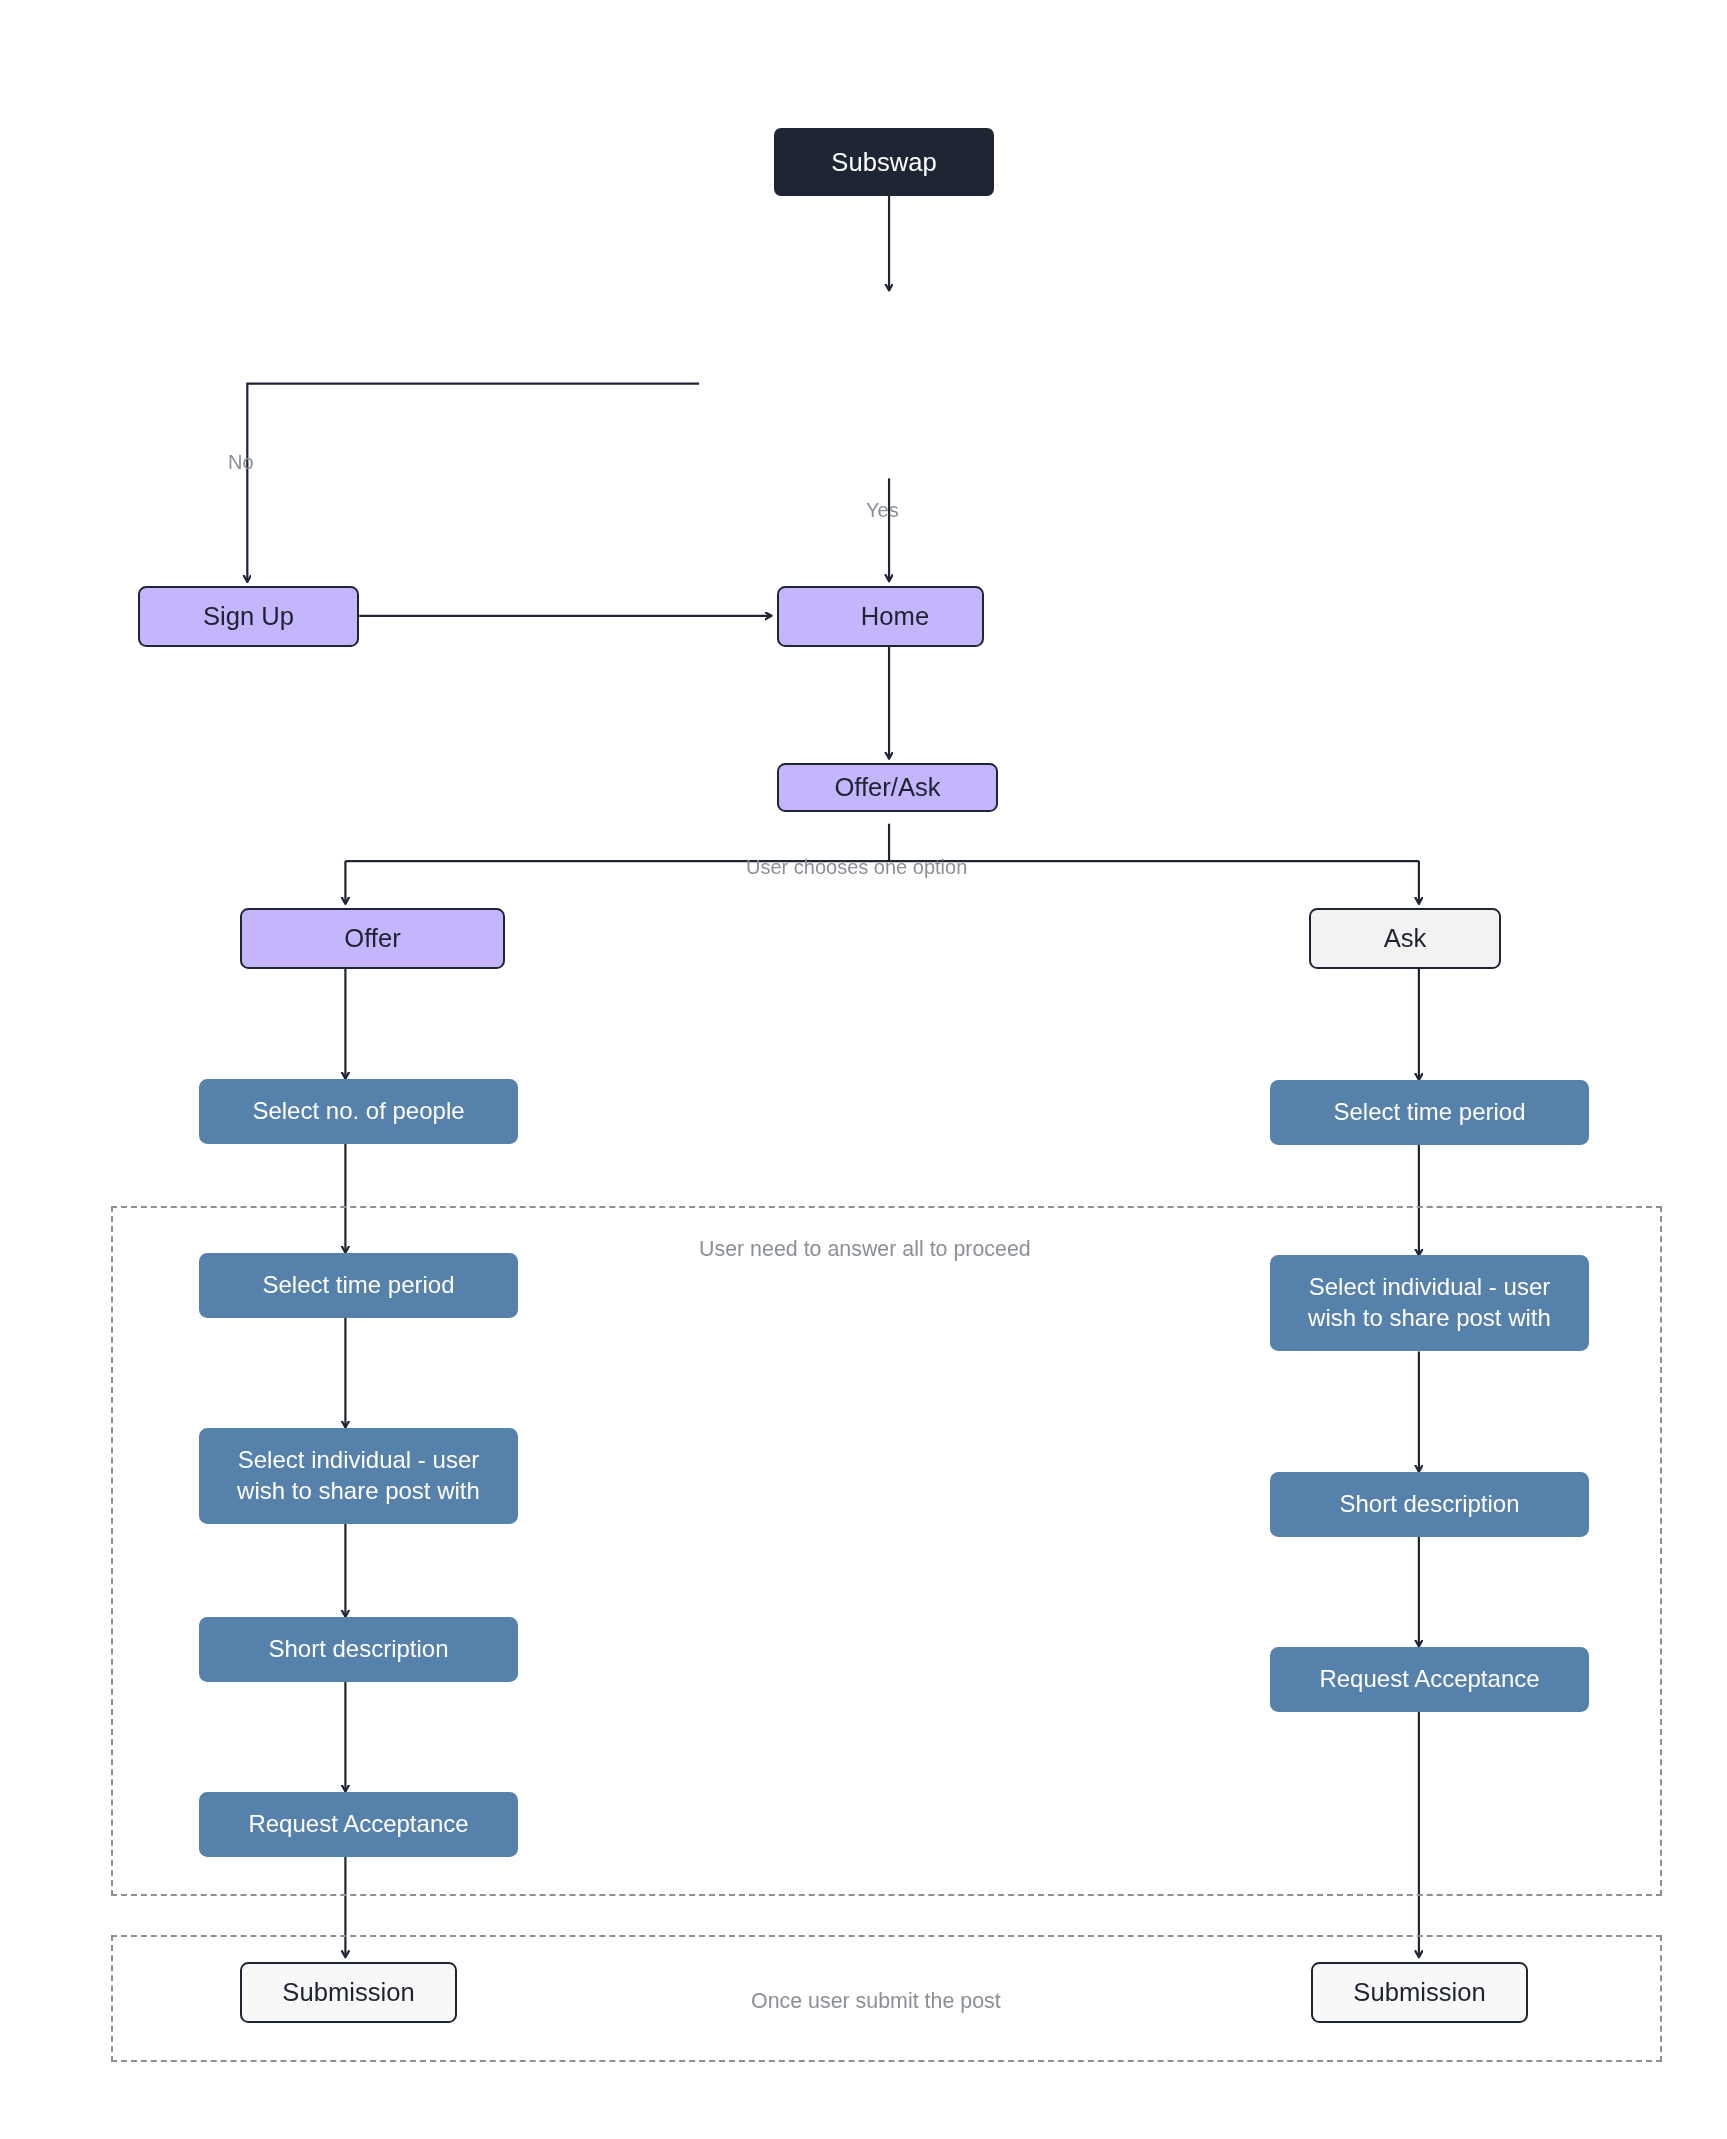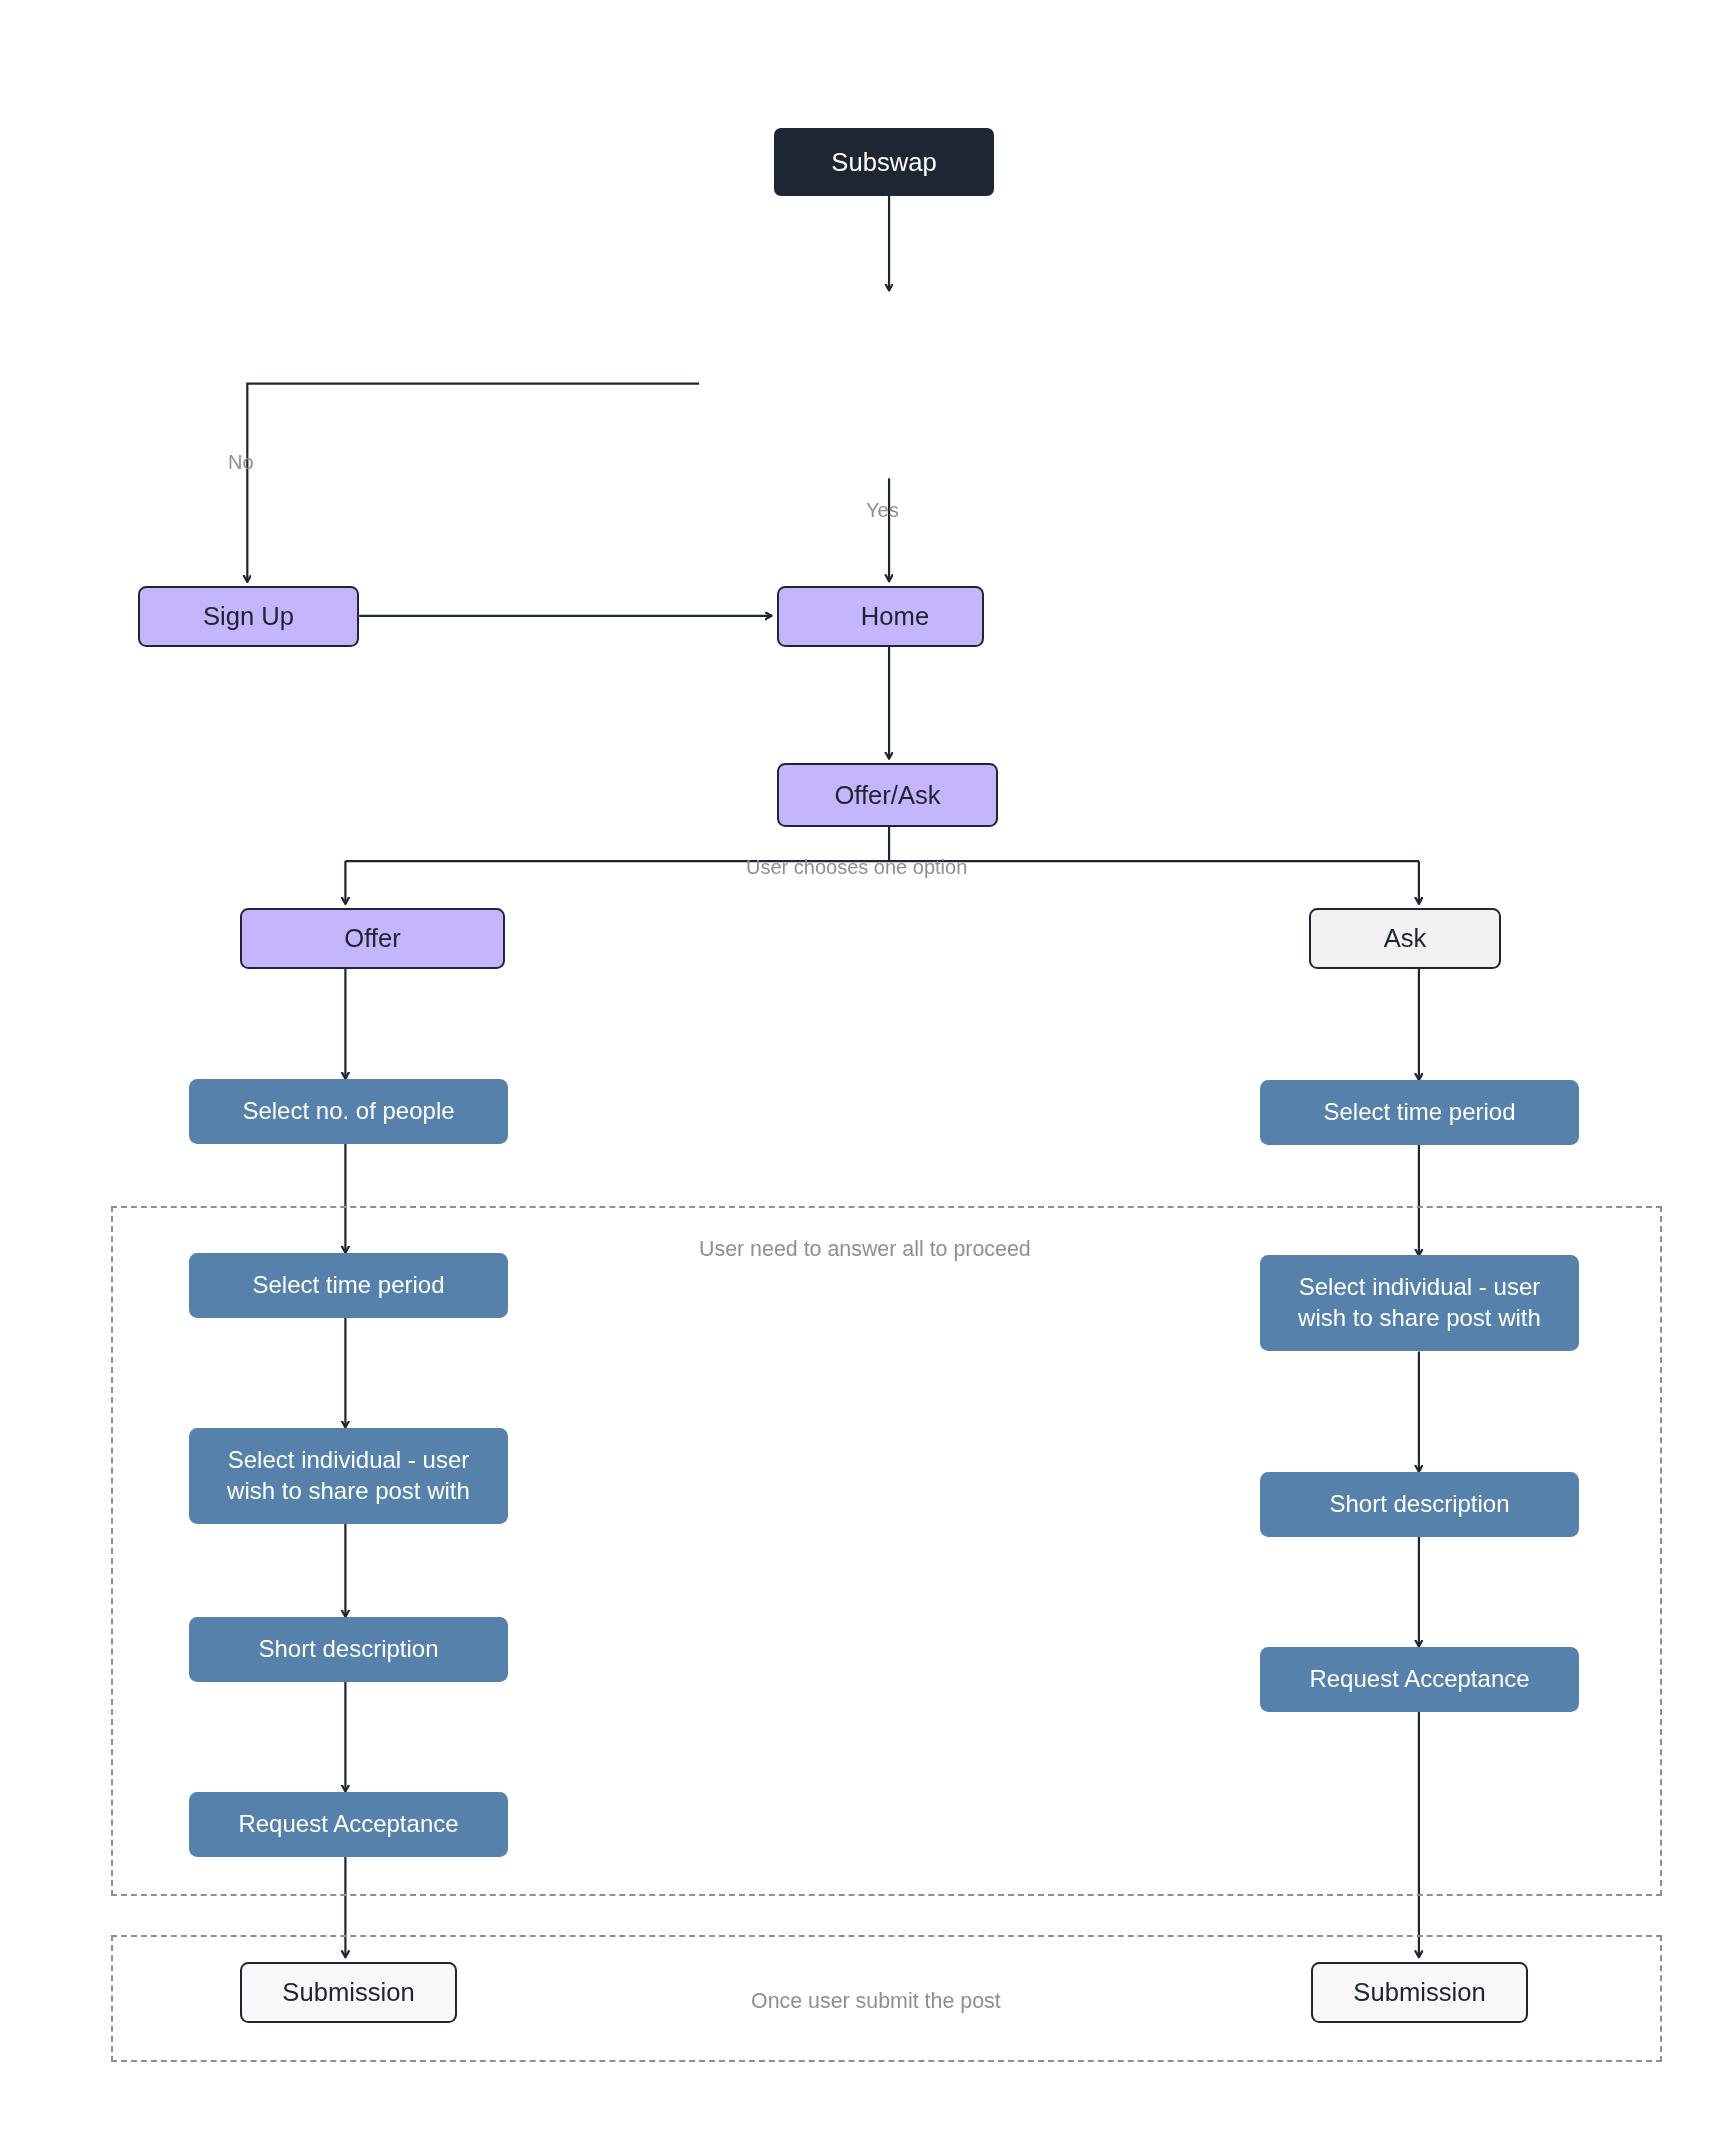--- a/index.html
+++ b/index.html
@@ -6,21 +6,21 @@
   body{width:1727px;height:2140px;font-family:"Liberation Sans",sans-serif;position:relative;overflow:hidden;}
   #canvas{position:absolute;left:0;top:0;width:1727px;height:2140px;}
   svg.wires{position:absolute;left:0;top:0;width:1727px;height:2140px;pointer-events:none;}
   .node{position:absolute;box-sizing:border-box;display:flex;align-items:center;justify-content:center;text-align:center;}
   .node span{display:block;width:100%;}
 
   .n-title{background:#1f2633;color:#ffffff;border-radius:7px;font-size:25.6px;}
   .n-plain{background:#c4b5fd;color:#1d2330;border:2.1px solid #1f2633;border-radius:8.3px;font-size:25.6px;}
   .n-gray{background:#f2f2f2;color:#1d2330;border:2.1px solid #1f2633;border-radius:8.3px;font-size:25.6px;}
   .n-sub{background:#f8f8f8;color:#1d2330;border:2.1px solid #1f2633;border-radius:8.3px;font-size:25.6px;}
-  .n-blue{background:#5681ab;color:#ffffff;border-radius:8.3px;font-size:24px;line-height:1.28;padding:0 12.4px;}
+  .n-blue{background:#5681ab;color:#ffffff;border-radius:8.3px;font-size:24px;line-height:1.28;padding:0 12.4px;margin-left:10px;}
   .n-diamond{color:#1d2330;font-size:25.6px;background:transparent;}
   .diamond-shape{position:absolute;left:0;top:0;width:100%;height:100%;background:#d3e2f2;
      clip-path:polygon(50% 0,100% 50%,50% 100%,0 50%);}
   .diamond-label{position:relative;z-index:2;width:100%;}
 
   .edge-label{position:absolute;color:#8b8f96;font-size:20px;white-space:nowrap;}
   .zone-label{position:absolute;color:#8b8f96;font-size:21.4px;white-space:nowrap;}
   .dashzone{position:absolute;box-sizing:border-box;border:2.1px dashed #8b8f96;background:transparent;}
 </style>
 </head>
@@ -81,21 +81,21 @@
   <div class="edge-label" style="left:866px;top:499px;">Yes</div>
 
   <div class="node n-plain" style="left:138px;top:586px;width:221px;height:61px;">
     <span>Sign Up</span>
   </div>
 
   <div class="node n-plain" style="left:777px;top:586px;width:207px;height:61px;padding-left:29px;">
     <span>Home</span>
   </div>
 
-  <div class="node n-plain" style="left:777px;top:763px;width:221px;height:64px;">
+  <div class="node n-plain" style="left:777px;top:763px;width:221px;height:49px;">
     <span>Offer/Ask</span>
   </div>
 
   <div class="edge-label" style="left:746px;top:856px;">User chooses one option</div>
 
   <div class="node n-plain" style="left:240px;top:908px;width:265px;height:61px;justify-content:center;">
     <span>Offer</span>
   </div>
 
   <div class="node n-gray" style="left:1309px;top:908px;width:192px;height:61px;">

